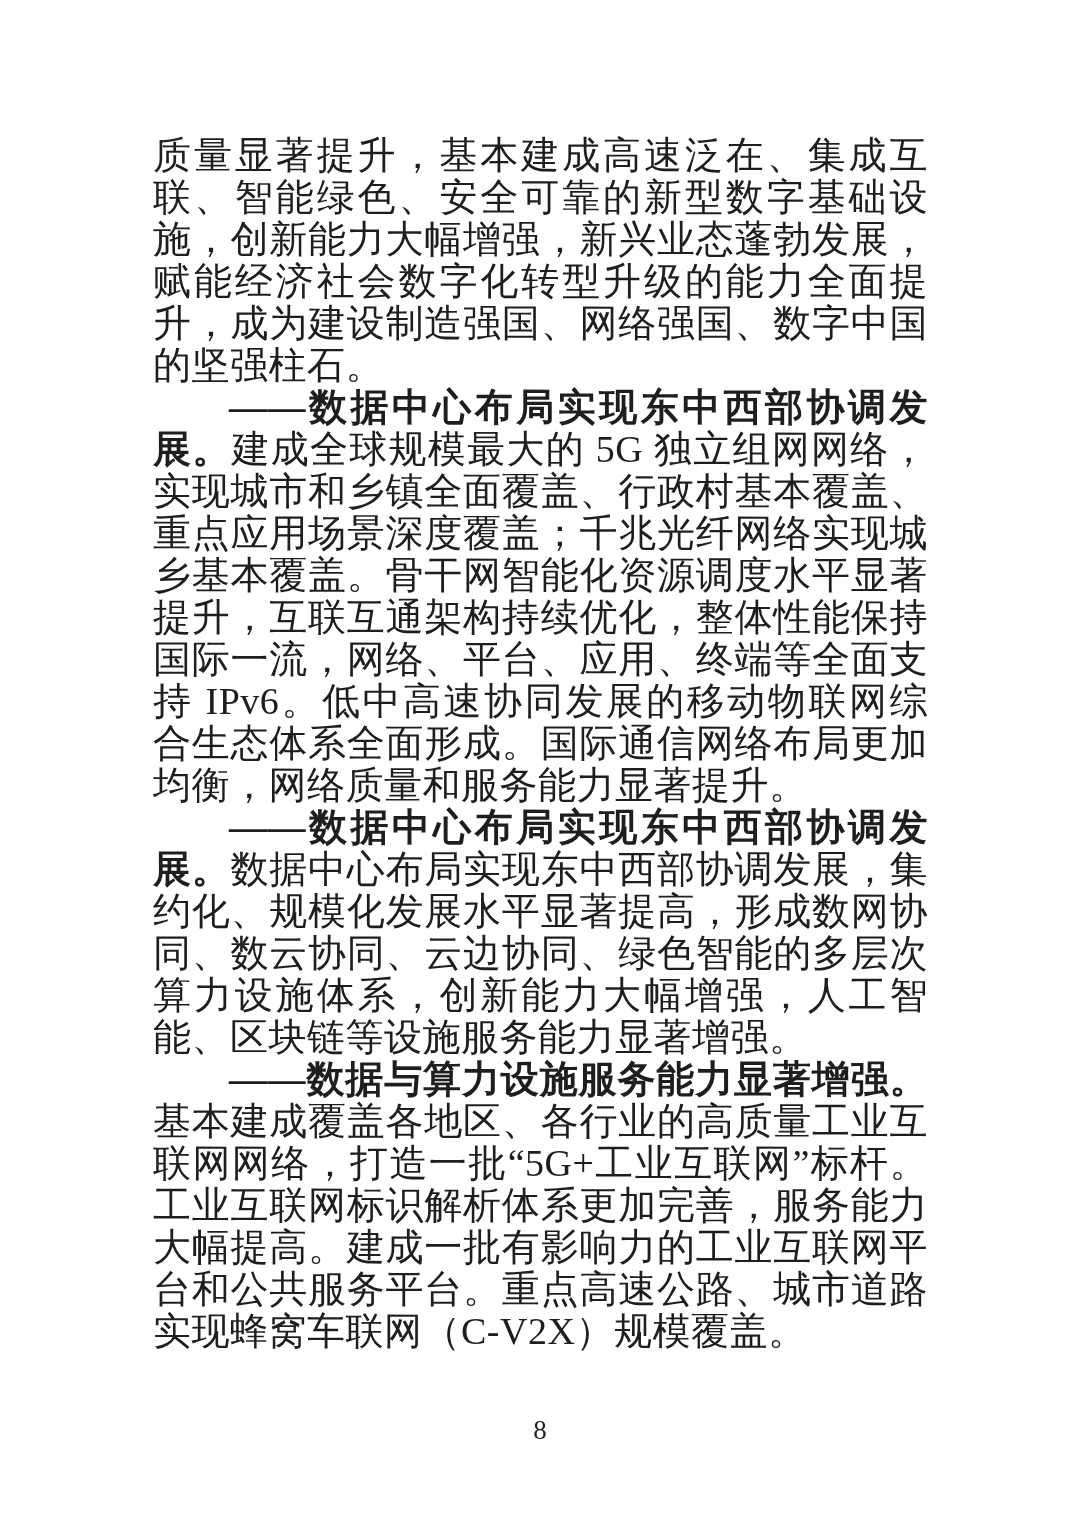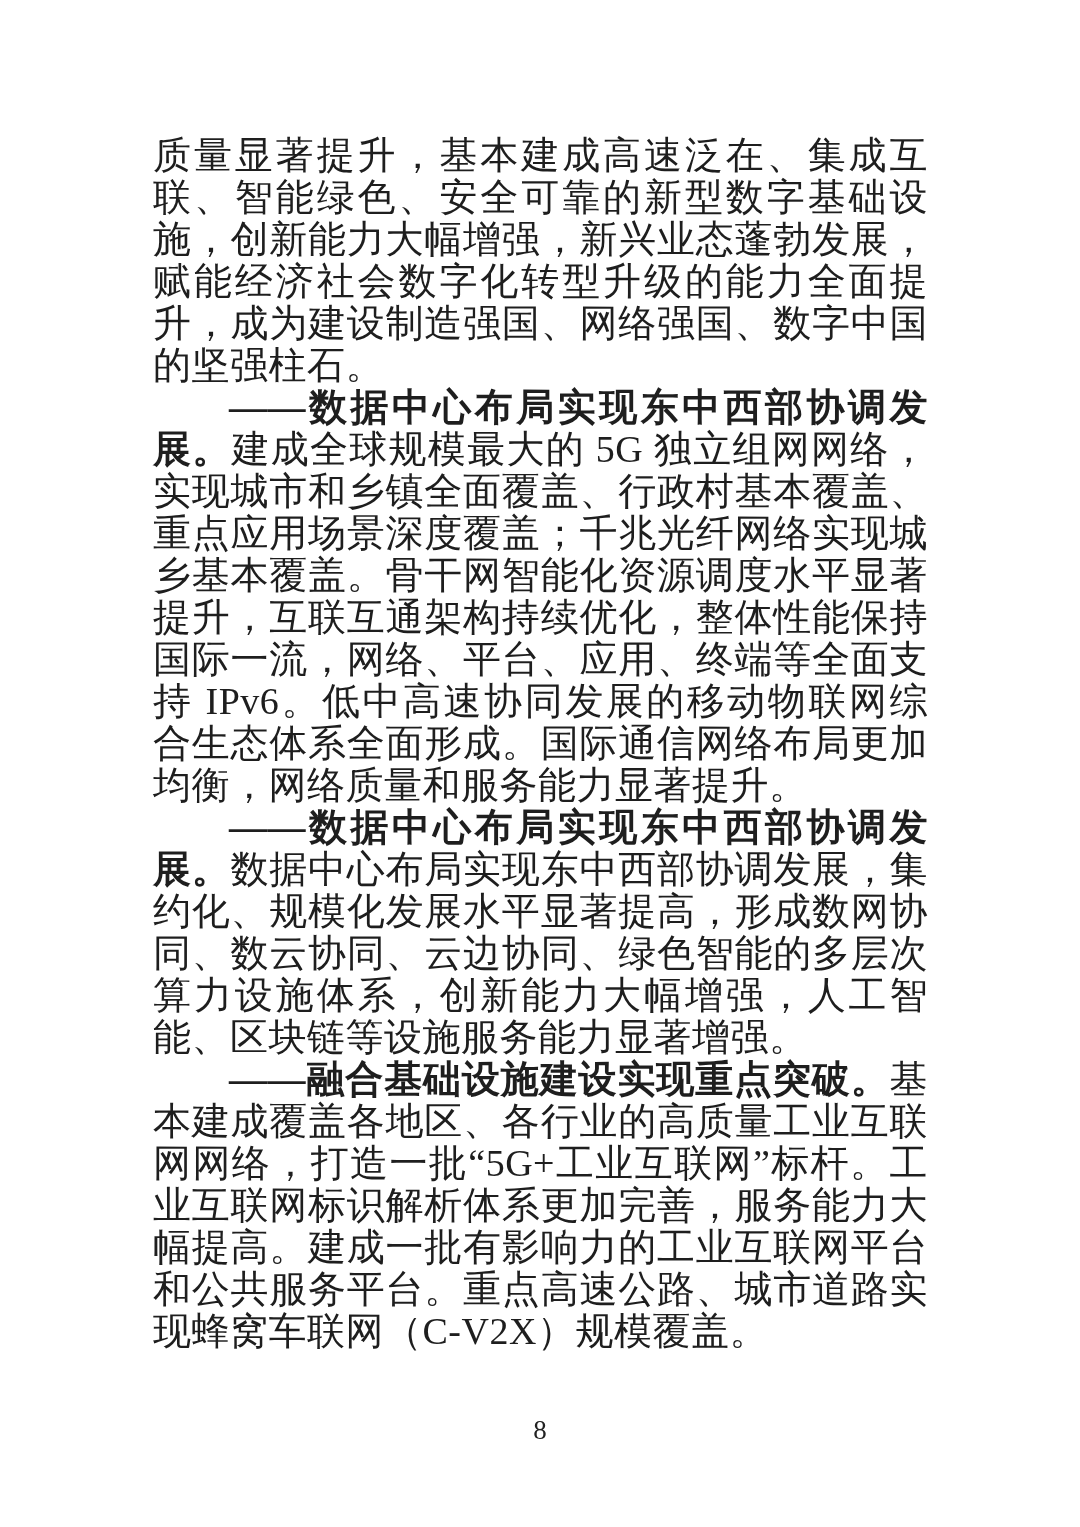--- a/index.html
+++ b/index.html
@@ -52,19 +52,19 @@
 <div class="doc-page">
 
   <div class="doc-content">
 
     <p><span>质量显著提升，基本建成高速泛在、集成互联、智能绿色、安全可靠的新型数字基础设施，创新能力大幅增强，新兴业态蓬勃发展，赋能经济社会数字化转型升级的能力全面提升，成为建设制造强国、网络强国、数字中国的坚强柱石。</span></p>
 
     <p class="indent"><span class="lead">——数据中心布局实现东中西部协调发展。</span><span>建成全球规模最大的 5G 独立组网网络，实现城市和乡镇全面覆盖、行政村基本覆盖、重点应用场景深度覆盖；千兆光纤网络实现城乡基本覆盖。骨干网智能化资源调度水平显著提升，互联互通架构持续优化，整体性能保持国际一流，网络、平台、应用、终端等全面支持 IPv6。低中高速协同发展的移动物联网综合生态体系全面形成。国际通信网络布局更加均衡，网络质量和服务能力显著提升。</span></p>
 
     <p class="indent"><span class="lead">——数据中心布局实现东中西部协调发展。</span><span>数据中心布局实现东中西部协调发展，集约化、规模化发展水平显著提高，形成数网协同、数云协同、云边协同、绿色智能的多层次算力设施体系，创新能力大幅增强，人工智能、区块链等设施服务能力显著增强。</span></p>
 
-    <p class="indent"><span class="lead">——融合基础设施建设实现重点突破。</span><span>基本建成覆盖各地区、各行业的高质量工业互联网网络，打造一批“5G+工业互联网”标杆。工业互联网标识解析体系更加完善，服务能力大幅提高。建成一批有影响力的工业互联网平台和公共服务平台。重点高速公路、城市道路实现蜂窝车联网（C-V2X）规模覆盖。</span></p>
+    <p class="indent"><span class="lead">——数据与算力设施服务能力显著增强。</span><span>基本建成覆盖各地区、各行业的高质量工业互联网网络，打造一批“5G+工业互联网”标杆。工业互联网标识解析体系更加完善，服务能力大幅提高。建成一批有影响力的工业互联网平台和公共服务平台。重点高速公路、城市道路实现蜂窝车联网（C-V2X）规模覆盖。</span></p>
 
   </div>
 
   <div class="page-number">8</div>
 
 </div>
 
 </body></html>

